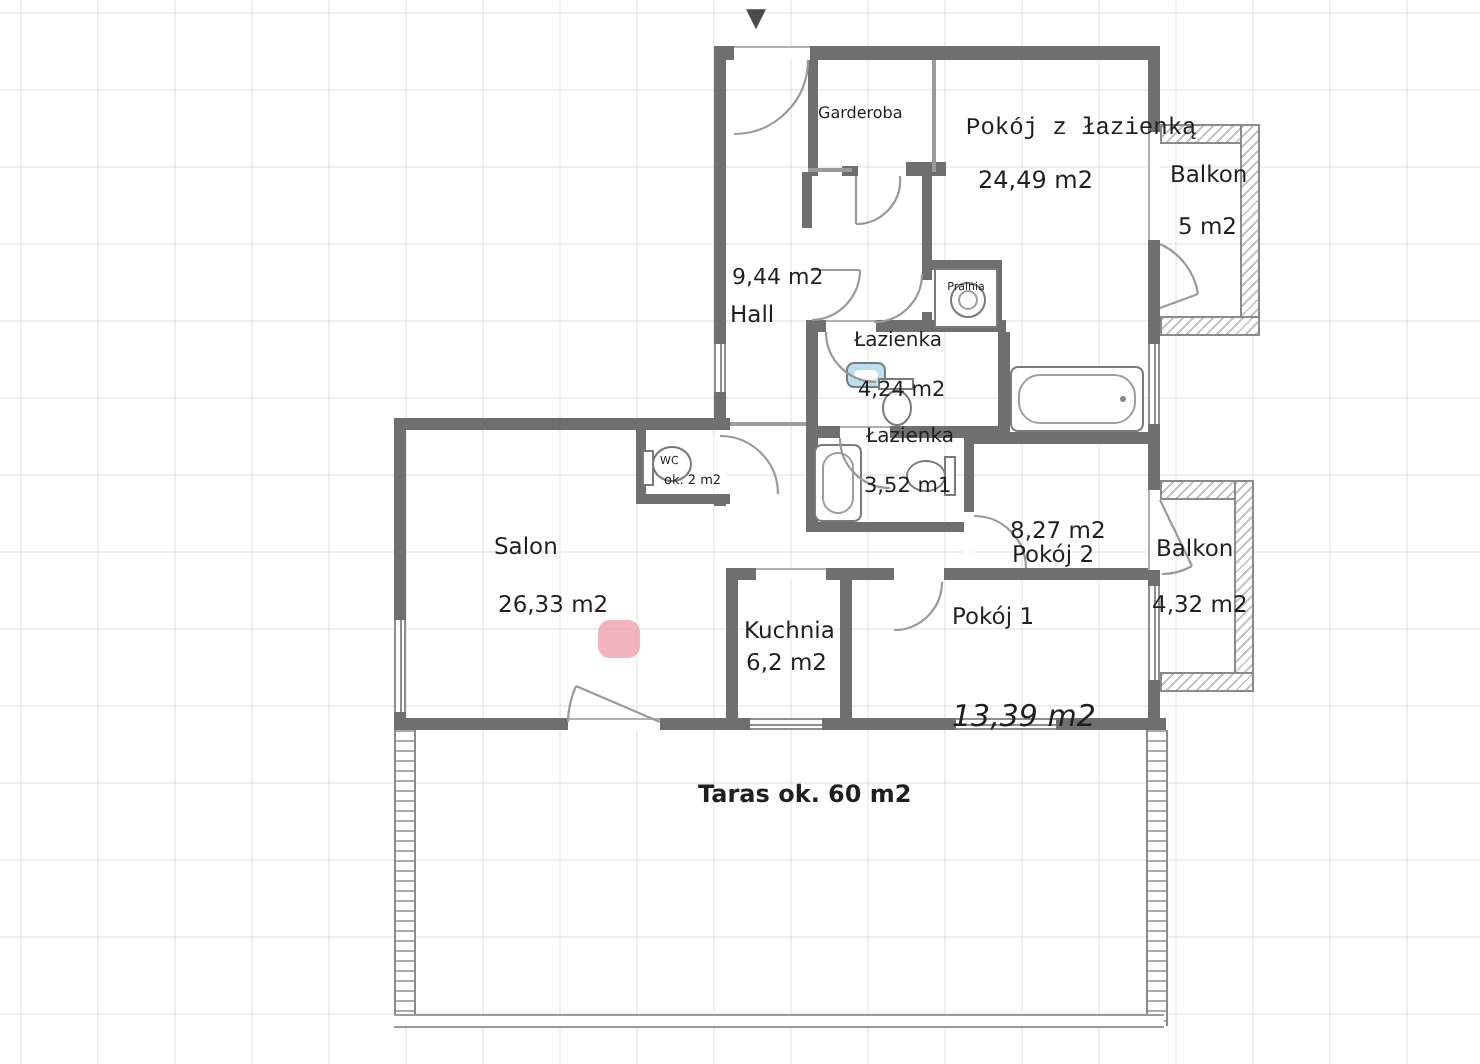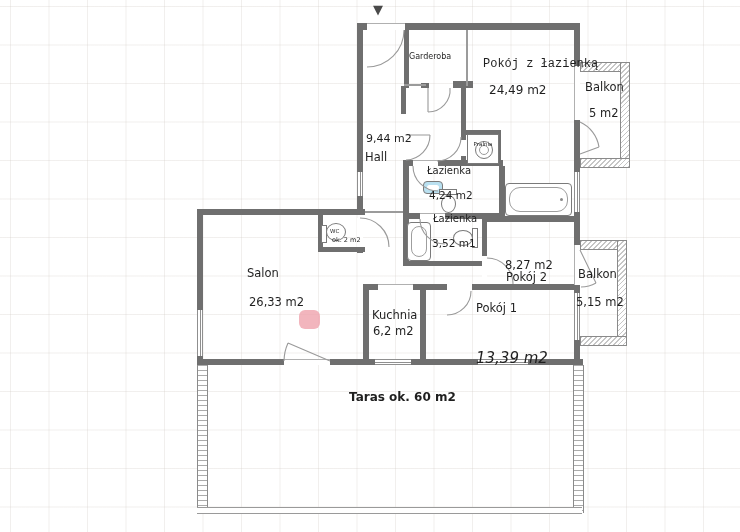--- a/index.html
+++ b/index.html
@@ -157,21 +157,21 @@
   <div class="lbl" style="left:365px;top:107px;font-size:11.5px;margin-top:44px;">Hall</div>
   <div class="lbl" style="left:366px;top:133px;font-size:11px;">9,44 m2</div>
   <div class="lbl" style="left:467px;top:141px;font-size:5.5px;width:32px;text-align:center;">Pralnia</div>
   <div class="lbl" style="left:427px;top:165px;font-size:10px;">Łazienka</div>
   <div class="lbl" style="left:429px;top:190px;font-size:10.5px;">4,24 m2</div>
   <div class="lbl" style="left:433px;top:213px;font-size:10px;">Łazienka</div>
   <div class="lbl" style="left:432px;top:238px;font-size:10.5px;">3,52 m1</div>
   <div class="lbl" style="left:506px;top:231px;font-size:11.5px;margin-top:40px;">Pokój 2</div>
   <div class="lbl" style="left:505px;top:259px;font-size:11.5px;text-align:right;">8,27 m2</div>
   <div class="lbl" style="left:578px;top:268px;font-size:11.5px;">Balkon</div>
-  <div class="lbl" style="left:576px;top:296px;font-size:11.5px;">5,15 m2</div>
+  <div class="lbl" style="left:576px;top:296px;font-size:11.5px;">4,32 m2</div>
   <div class="lbl" style="left:330px;top:228px;font-size:5.5px;">WC</div>
   <div class="lbl" style="left:332px;top:237px;font-size:6.5px;">ok. 2 m2</div>
   <div class="lbl" style="left:247px;top:267px;font-size:11.5px;">Salon</div>
   <div class="lbl" style="left:249px;top:296px;font-size:11.5px;">26,33 m2</div>
   <div class="lbl" style="left:372px;top:309px;font-size:11.5px;">Kuchnia</div>
   <div class="lbl" style="left:373px;top:325px;font-size:11.5px;">6,2 m2</div>
   <div class="lbl" style="left:476px;top:302px;font-size:11.5px;">Pokój 1</div>
   <div class="lbl" style="left:476px;top:350px;font-size:15px;font-style:italic;">13,39 m2</div>
   <div class="lbl" style="left:349px;top:391px;font-size:12px;font-weight:bold;"><span>Taras</span> <span>ok. 60 m2</span></div>
 

